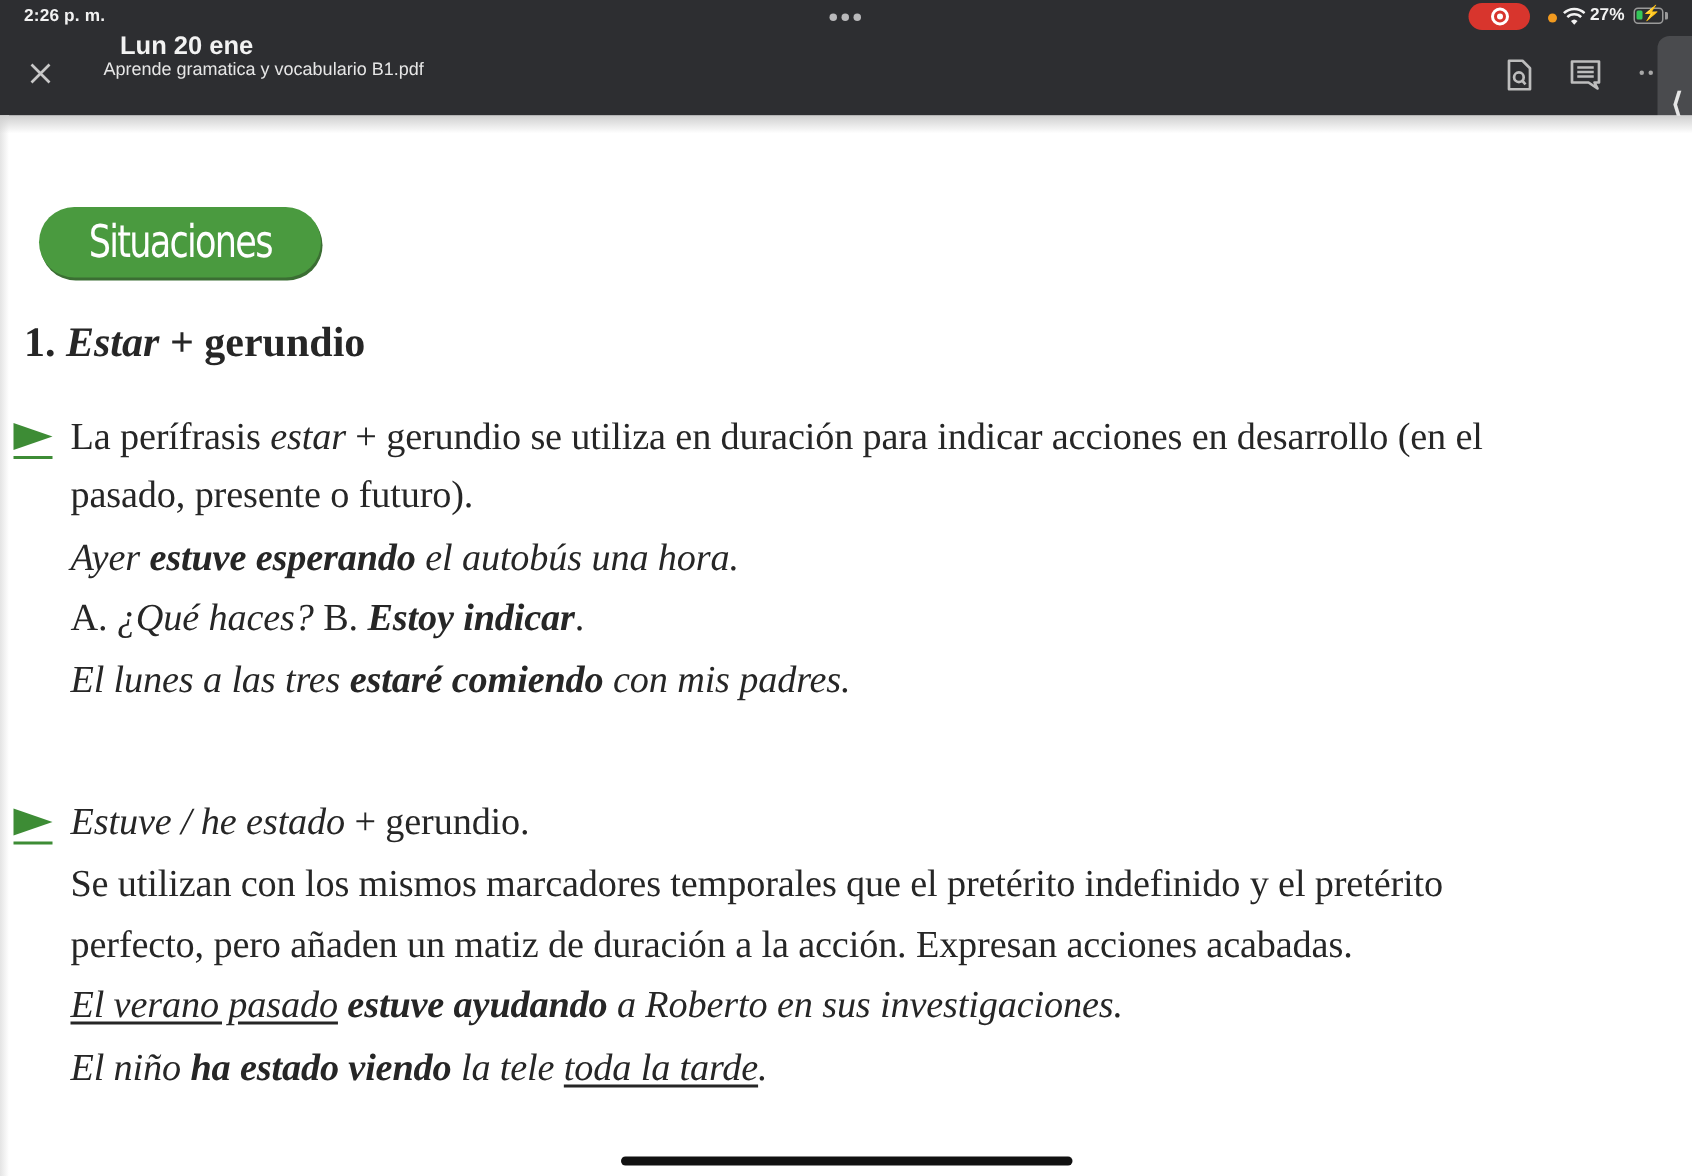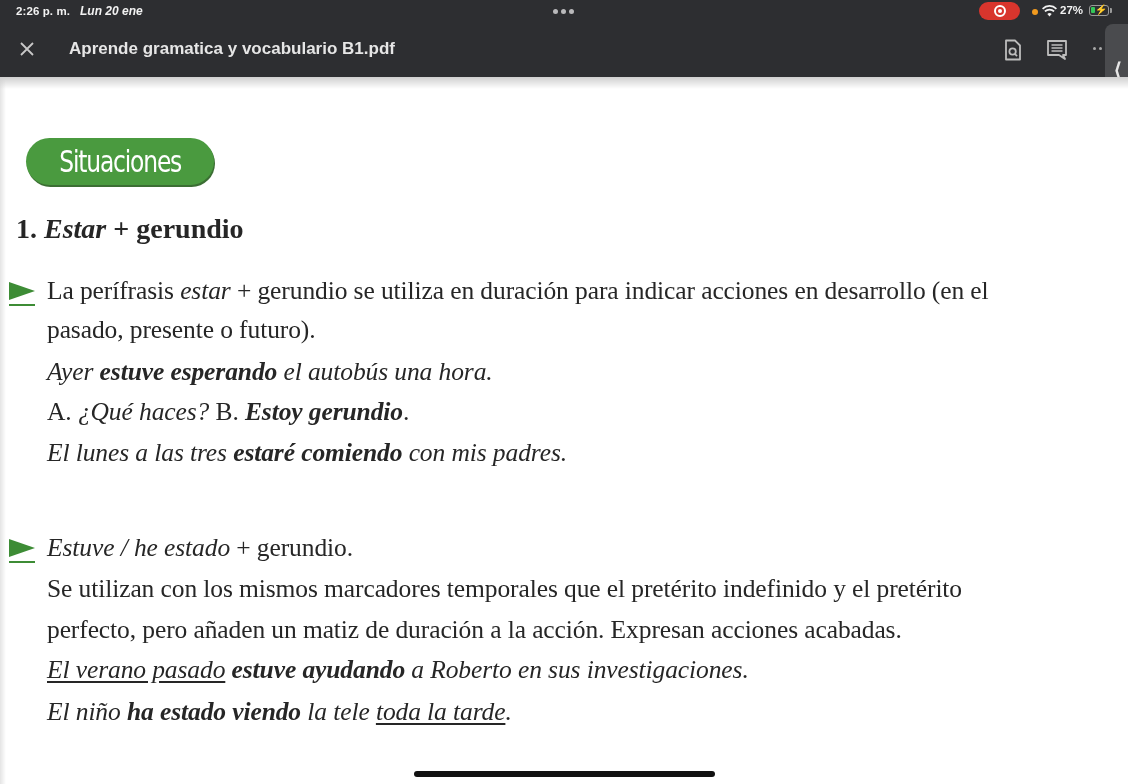--- a/index.html
+++ b/index.html
@@ -2,36 +2,36 @@
 <html><head>
 <meta charset="utf-8">
 <style>
   * { box-sizing: border-box; margin: 0; padding: 0; }
   html, body { width: 1128px; height: 784px; overflow: hidden; background: #ffffff; }
   body { position: relative; font-family: "Liberation Sans", sans-serif; }
 
   
   .topbar { position: absolute; left: 0; top: 0; width: 1128px; height: 92px; background: #2d2e31; color: #e8e8e8; }
   .status-time { position: absolute; left: 16px; top: 5px; font-size: 11.5px; font-weight: bold; color: #f2f2f2; letter-spacing: 0.1px; }
-  .status-date { position: absolute; left: 80px; top: 4px; font-size: 12px; font-weight: bold; color: #f2f2f2; font-style: italic; }
+  .status-date { position: absolute; left: 80px; top: 21px; font-size: 17px; font-weight: bold; color: #f2f2f2; }
   .multitask-dots { position: absolute; left: 553px; top: 9px; display: flex; gap: 3px; }
   .multitask-dots span { width: 5px; height: 5px; border-radius: 50%; background: #b9b9bb; display: block; }
   .record-pill { position: absolute; left: 979px; top: 2px; width: 41px; height: 18px; border-radius: 9px; background: #d8352d; display: flex; align-items: center; justify-content: center; }
   .record-ring { width: 12px; height: 12px; border: 2px solid #fff; border-radius: 50%; display: flex; align-items: center; justify-content: center; }
   .record-ring i { width: 4px; height: 4px; background: #fff; border-radius: 50%; display: block; }
   .orange-dot { position: absolute; left: 1032px; top: 9px; width: 6px; height: 6px; background: #f19a1f; border-radius: 50%; }
   .wifi-icon { position: absolute; left: 1042px; top: 4px; width: 15px; height: 13px; }
   .battery-pct { position: absolute; left: 1060px; top: 4px; font-size: 11.5px; font-weight: bold; color: #f2f2f2; }
   .battery { position: absolute; left: 1089px; top: 5px; width: 20px; height: 11px; border: 1.3px solid #9a9a9a; border-radius: 3px; }
   .battery-fill { position: absolute; left: 1px; top: 1px; width: 4px; height: 6px; background: #34c759; border-radius: 1px; }
   .battery-bolt { position: absolute; left: 5px; top: -2px; font-size: 10px; color: #fff; line-height: 12px; }
   .battery-nub { position: absolute; left: 1110px; top: 8px; width: 2px; height: 5px; background: #9a9a9a; border-radius: 0 1px 1px 0; }
 
   .close-btn { position: absolute; left: 16px; top: 38px; width: 22px; height: 22px; display: flex; align-items: center; justify-content: center; color: #c8c8c8; font-size: 22px; line-height: 22px; cursor: pointer; }
-  .doc-title { position: absolute; left: 69px; top: 39px; font-size: 17px; color: #e6e6e6; font-weight: bold; }
+  .doc-title { position: absolute; left: 69px; top: 39px; font-size: 12px; color: #e6e6e6; }
   .search-doc-btn { position: absolute; left: 1004px; top: 39px; width: 18px; height: 22px; cursor: pointer; }
   .comment-btn { position: absolute; left: 1046px; top: 39px; width: 22px; height: 22px; cursor: pointer; }
   .more-dots { position: absolute; left: 1093px; top: 47px; display: flex; gap: 3px; }
   .more-dots span { width: 3px; height: 3px; background: #a8a8a8; border-radius: 50%; display: block; }
   .side-handle { position: absolute; left: 1105px; top: 24px; width: 30px; height: 91px; background: #4a4b4e; border-radius: 8px 0 0 8px; cursor: pointer; display: flex; align-items: center; justify-content: center; }
   .side-handle span { color: #e6e6e6; font-size: 20px; margin-left: -4px; font-weight: bold; }
 
   .toolbar-shadow { position: absolute; left: 0; top: 77px; width: 1128px; height: 12px; background: linear-gradient(#cfcfcf, rgba(255,255,255,0)); }
 
   
@@ -129,21 +129,21 @@
     <span class="bullet-rule"></span>
 </div>
 <div class="line serif" style="top: 276px;">
   <span>La perífrasis </span><span class="it">estar</span><span> + gerundio se utiliza en duración para indicar acciones en desarrollo (en el</span>
 </div>
 <div class="line serif" style="top: 315px;">pasado, presente o futuro).</div>
 <div class="line serif it" style="top: 357px;">
   <span>Ayer </span><span class="b">estuve esperando</span><span> el autobús una hora.</span>
 </div>
 <div class="line serif" style="top: 397px;">
-  <span>A. </span><span class="it">¿Qué haces?</span><span> B. </span><span class="it b">Estoy gerundio</span><span>.</span>
+  <span>A. </span><span class="it">¿Qué haces?</span><span> B. </span><span class="it b">Estoy indicar</span><span>.</span>
 </div>
 <div class="line serif it" style="top: 438px;">
   <span>El lunes a las tres </span><span class="b">estaré comiendo</span><span> con mis padres.</span>
 </div>
 
 <div class="bullet" style="top: 539px;">
   <span class="bullet-tri"></span>
     <span class="bullet-rule"></span>
 </div>
 <div class="line serif" style="top: 533px; text-align: right;">

